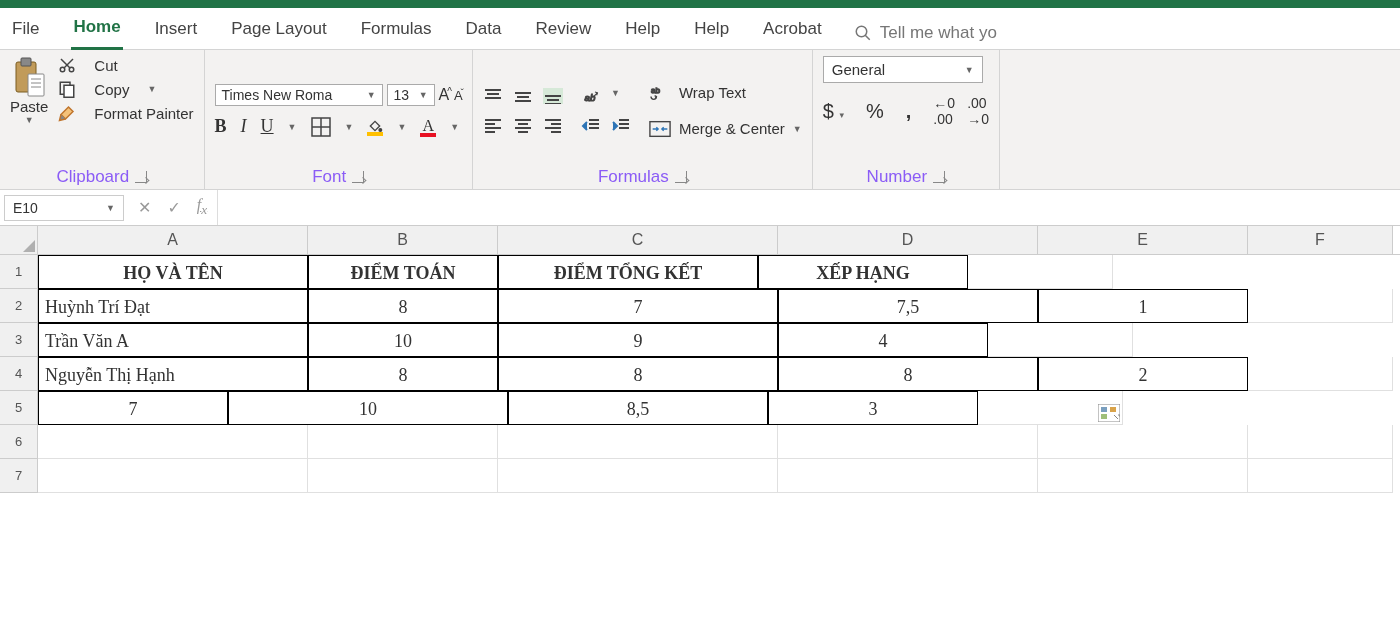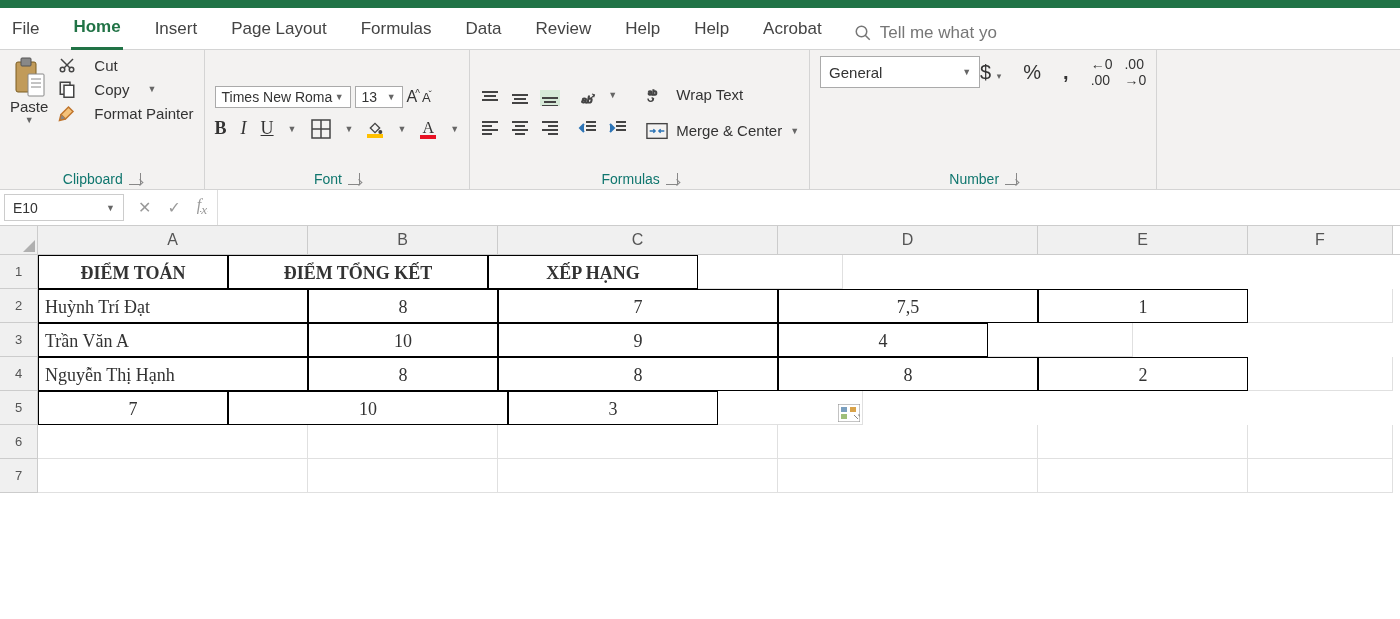--- a/index.html
+++ b/index.html
@@ -40,42 +40,42 @@
     display: flex;
     flex-direction: column;
     justify-content: space-between;
     padding: 6px 10px 2px 10px;
     border-right: 1px solid #d4d4d4;
     position: relative;
   }
   .group-body { display: flex; flex-direction: column; gap: 6px; flex: 1; justify-content: center;}
   .group-label {
     text-align: center;
-    color: #0f766e;
-    font-size: 14px;
+    color: #8b5cf6;
+    font-size: 17px;
     padding-top: 2px;
     display:flex;
     justify-content:center;
     align-items:center;
     gap:6px;
   }
   .launcher { width:12px;height:12px;border:1px solid #888;border-top:none;border-left:none; position:relative;}
   .launcher::after{content:"";position:absolute;right:-1px;bottom:-1px;width:4px;height:4px;border-right:1px solid #888;border-bottom:1px solid #888;transform:rotate(-45deg) translate(1px,1px);}
 
   
   .clip { flex-direction: row; gap: 10px; }
   .paste-btn { display:flex; flex-direction:column; align-items:center; gap:0; font-size:15px;}
   .paste-icon { width:34px;height:42px; }
   .clip-right { display:flex;flex-direction:column;gap:6px; font-size:15px;}
   .clip-right .row{display:flex;align-items:center;gap:18px;}
   .smico{width:18px;height:18px;}
 
   
   .font-row{display:flex;gap:4px;align-items:center;margin-bottom:4px;}
-  .font-select{background:#fff;border:1px solid #aaa;padding:2px 6px;font-size:14px;width:136px;display:flex;justify-content:space-between;align-items:center;}
+  .font-select{background:#fff;border:1px solid #aaa;padding:2px 6px;font-size:14px;width:168px;display:flex;justify-content:space-between;align-items:center;}
   .size-select{background:#fff;border:1px solid #aaa;padding:2px 6px;font-size:14px;width:48px;display:flex;justify-content:space-between;align-items:center;}
   .biu-row{display:flex;gap:14px;align-items:center;font-family:"Times New Roman",serif;font-size:18px;}
   .bold{font-weight:bold;} .ital{font-style:italic;} .under{text-decoration:underline;}
   .bordericon{width:20px;height:20px;}
   .fillicon,.fontcolor{display:inline-flex;flex-direction:column;align-items:center;}
   .colorbar{width:16px;height:4px;margin-top:-2px;}
   .yellowbar{background:#ffc000;}
   .redbar{background:#e81123;}
   .aa{font-size:16px;letter-spacing:-2px;}
   .aa sup{font-size:10px;vertical-align:top;}
@@ -83,27 +83,27 @@
   
   .align-grid{display:flex;gap:18px;align-items:center;}
   .alcol{display:flex;flex-direction:column;gap:14px;}
   .alrow{display:flex;gap:10px;}
   .alico{width:20px;height:16px;}
   .wrap-merge{display:flex;flex-direction:column;gap:18px;font-size:15px;}
   .wm-row{display:flex;align-items:center;gap:8px;}
   .wmico{width:22px;height:18px;}
 
   
-  .num-body{display:flex;flex-direction:row;}
+  .num-body{display:flex;flex-direction:column;gap:12px;}
   .num-select{background:#fff;border:1px solid #aaa;padding:4px 8px;font-size:15px;width:160px;display:flex;justify-content:space-between;align-items:center;}
   .num-row{display:flex;gap:22px;align-items:center;font-size:20px;}
   .dec{font-size:14px;display:flex;gap:12px;}
 
   
-  .fbar{display:flex;border-bottom:1px solid #ccc;height:36px;background:#fff;}
+  .fbar{display:flex;align-items:center;border-bottom:1px solid #ccc;height:36px;background:#fff;}
   .namebox{width:120px;border:1px solid #ccc;margin:4px;padding:4px 8px;font-size:14px;display:flex;justify-content:space-between;align-items:center;}
   .fbtns{display:flex;gap:16px;padding:0 10px;color:#999;align-items:center;font-size:16px;}
   .fx{font-style:italic;font-family:"Times New Roman",serif;text-decoration:underline;}
   .fval{flex:1;border-left:1px solid #ddd;height:100%;padding:8px;}
 
   
   .sheet{background:#fff;}
   .colhdrs{display:flex;border-bottom:1px solid #ccc;}
   .corner{width:38px;height:28px;background:#f0f0f0;border-right:1px solid #ccc;display:flex;align-items:flex-end;justify-content:flex-end;}
   .corner svg{width:12px;height:12px;margin:2px;}
@@ -380,20 +380,21 @@
     <div class="ch wA">A</div>
     <div class="ch wB">B</div>
     <div class="ch wC">C</div>
     <div class="ch wD">D</div>
     <div class="ch wE">E</div>
     <div class="ch wF">F</div>
   </div>
   <div class="rows">
     <div class="rw">
       <div class="rh">1</div>
+      <div class="cell wA bord hdr">HỌ VÀ TÊN</div>
       <div class="cell wB bord hdr">ĐIỂM TOÁN</div>
       <div class="cell wD bord hdr">ĐIỂM TỔNG KẾT</div>
       <div class="cell wE bord hdr">XẾP HẠNG</div>
       <div class="cell wF"></div>
     </div>
     <div class="rw">
       <div class="rh">2</div>
       <div class="cell wA bord">Huỳnh Trí Đạt</div>
       <div class="cell wB bord ctr">8</div>
       <div class="cell wC bord ctr">7</div>
@@ -415,20 +416,21 @@
       <div class="cell wB bord ctr">8</div>
       <div class="cell wC bord ctr">8</div>
       <div class="cell wD bord ctr">8</div>
       <div class="cell wE bord ctr">2</div>
       <div class="cell wF"></div>
     </div>
     <div class="rw">
       <div class="rh">5</div>
       <div class="cell wB bord ctr">7</div>
       <div class="cell wC bord ctr">10</div>
+      <div class="cell wD bord ctr">8,5</div>
       <div class="cell wE bord ctr">3</div>
       <div class="cell wF" style="position:relative">
         <svg style="position:absolute;right:2px;bottom:2px;width:22px;height:18px" viewBox="0 0 22 18">
             <rect x="0" y="0" width="22" height="18" fill="#fff" stroke="#888"></rect>
             <rect x="3" y="3" width="6" height="5" fill="#7a9fbf"></rect>
             <rect x="12" y="3" width="6" height="5" fill="#d9a34a"></rect>
             <rect x="3" y="10" width="6" height="5" fill="#9fbf7a"></rect>
             <path d="M16 11 L20 15 M20 11 L22 11 L22 13" stroke="#888" fill="none"></path>
           </svg>
       </div>

